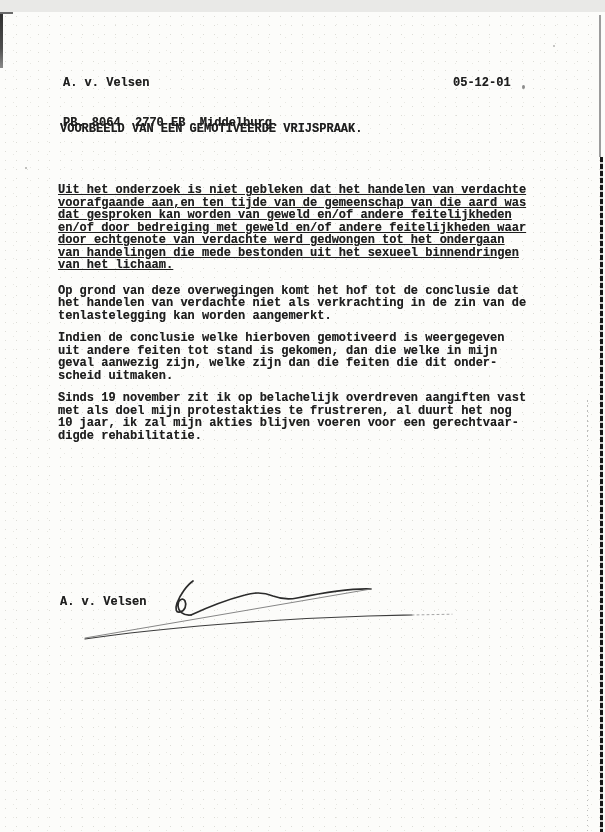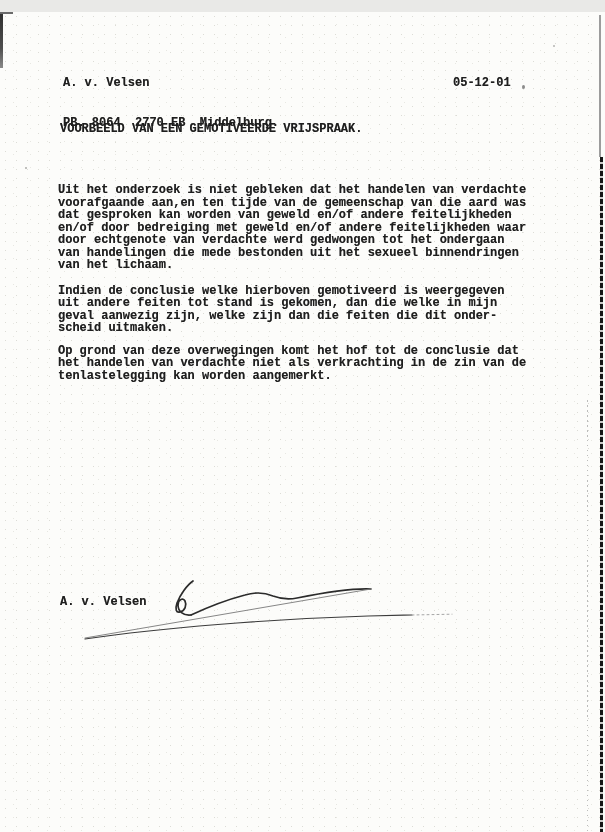--- a/index.html
+++ b/index.html
@@ -19,21 +19,21 @@
     font-size: 12px;
     font-weight: bold;
     color: #1e1e1e;
     text-shadow: 0 0 0.5px rgba(30,30,30,0.55);
   }
   .header { position: absolute; left: 63px; top: 39px; line-height: 13.2px; white-space: pre; }
   .date   { position: absolute; left: 453px; top: 64px; }
   .title  { position: absolute; left: 60px; top: 110px; white-space: pre; }
   .body   { position: absolute; left: 58px; top: 172px; width: 500px; }
   .body p { margin: 0 0 10px 0; white-space: pre; line-height: 12.5px; }
-  .body p.lead { margin-bottom: 13px; }
+  .body p.lead { margin-bottom: 13px; text-decoration: underline; }
   .sig-name { position: absolute; left: 60px; top: 583px; }
   .sig-svg  { position: absolute; left: 70px; top: 552px; }
 
   
   .art { position: absolute; }
   .edge-left   { left: 0; top: 0; width: 3px; height: 56px;
                  background: linear-gradient(180deg, #2e2e2e, #4f4f4f 65%, #8a8a8a); }
   .corner-mark { left: 0; top: 0; width: 13px; height: 2px; background: #6a6a6a; }
   .edge-right-top   { left: 599px; top: 3px; width: 2px; height: 142px; background: #9c9c9c; }
   .edge-right-dash  { left: 600px; top: 145px; width: 3px; height: 686px;
@@ -73,27 +73,31 @@
   <div class="title">VOORBEELD VAN EEN GEMOTIVEERDE VRIJSPRAAK.</div>
 
   <div class="body">
     <p class="lead">Uit het onderzoek is niet gebleken dat het handelen van verdachte
 voorafgaande aan,en ten tijde van de gemeenschap van die aard was
 dat gesproken kan worden van geweld en/of andere feitelijkheden
 en/of door bedreiging met geweld en/of andere feitelijkheden waar
 door echtgenote van verdachte werd gedwongen tot het ondergaan
 van handelingen die mede bestonden uit het sexueel binnendringen
 van het lichaam.</p>
+    <p>Op grond van deze overwegingen komt het hof tot de conclusie dat
+het handelen van verdachte niet als verkrachting in de zin van de
+tenlastelegging kan worden aangemerkt.</p>
     <p>Indien de conclusie welke hierboven gemotiveerd is weergegeven
 uit andere feiten tot stand is gekomen, dan die welke in mijn
 geval aanwezig zijn, welke zijn dan die feiten die dit onder-
 scheid uitmaken.</p>
-    <p>Op grond van deze overwegingen komt het hof tot de conclusie dat
-het handelen van verdachte niet als verkrachting in de zin van de
-tenlastelegging kan worden aangemerkt.</p>
+    <p>Sinds 19 november zit ik op belachelijk overdreven aangiften vast
+met als doel mijn protestakties te frustreren, al duurt het nog
+10 jaar, ik zal mijn akties blijven voeren voor een gerechtvaar-
+digde rehabilitatie.</p>
   </div>
 
   <div class="sig-name">A. v. Velsen</div>
   <svg class="sig-svg" width="390" height="88" viewBox="70 552 390 88" fill="none">
 
     <path d="M193,569 C187,573 180,583 177,591 C175,597 176,601 180,600 C185,599 187,593 185,589 C183,585 178,588 178,593 C178,599 183,604 191,603" stroke="#2b2b2b" stroke-width="1.7" stroke-linecap="round"></path>
 
     <path d="M191,603 C206,596 226,588 245,583 C258,579 266,581 273,584 C281,587 287,588 297,586 C317,582 350,576 371,577" stroke="#2b2b2b" stroke-width="1.6" stroke-linecap="round"></path>
 
     <path d="M371,577 L85,626" stroke="#787878" stroke-width="0.9" stroke-linecap="round"></path>

